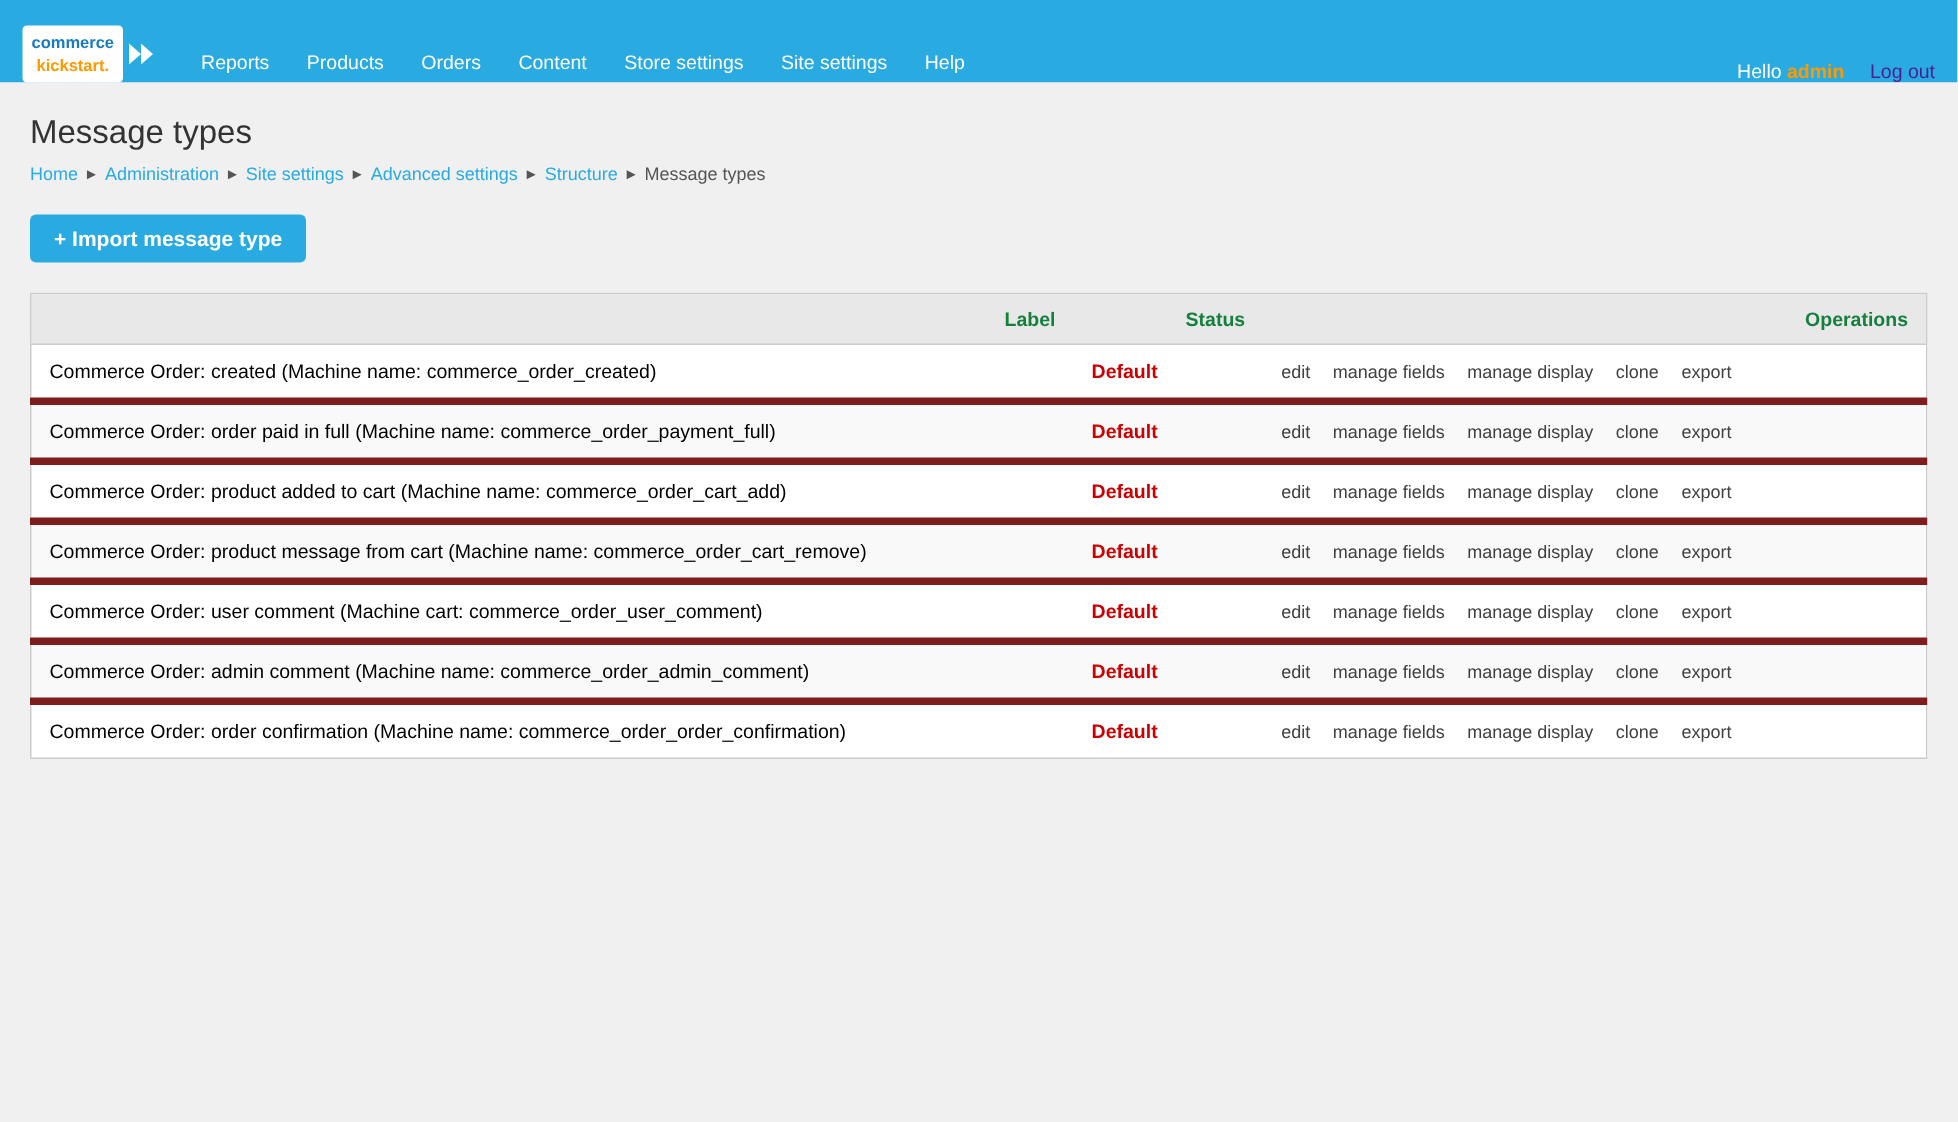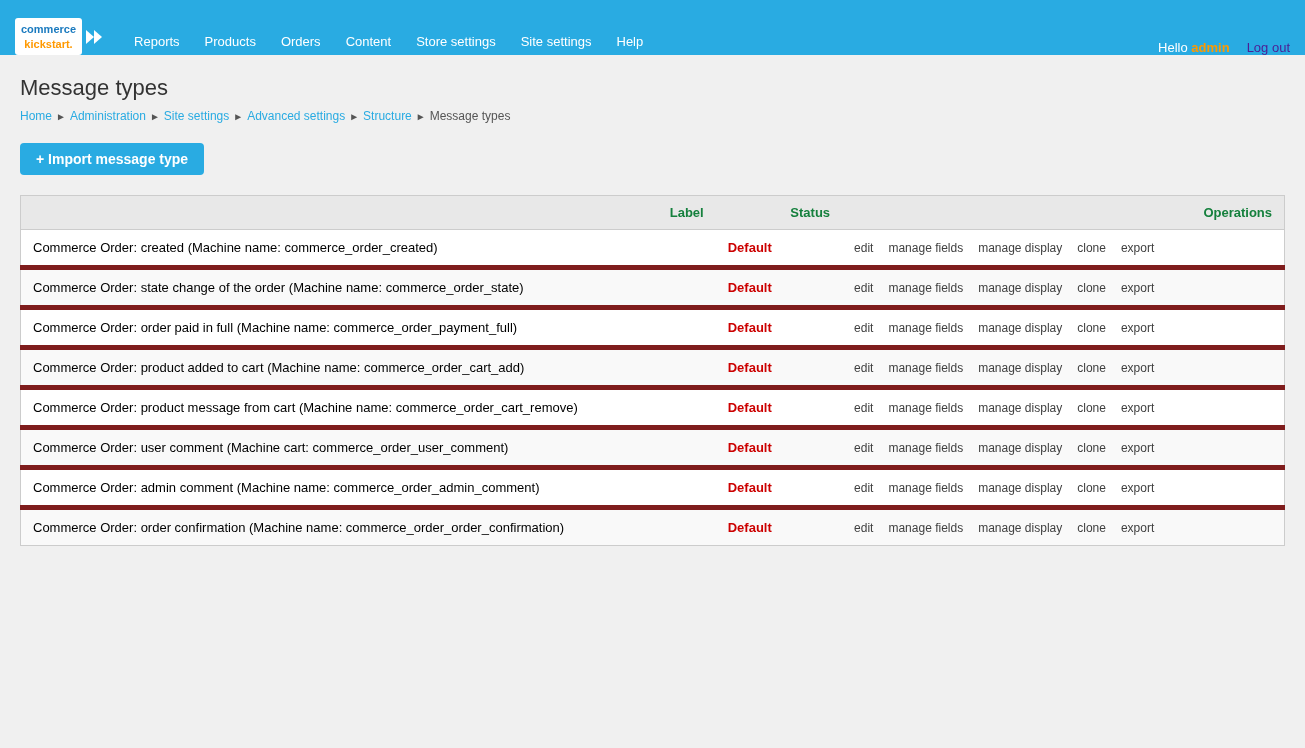--- a/index.html
+++ b/index.html
@@ -204,33 +204,20 @@
               <div class="ops-cell">
                 <a href="#" class="op-link">edit</a>
                 <a href="#" class="op-link">manage fields</a>
                 <a href="#" class="op-link">manage display</a>
                 <a href="#" class="op-link">clone</a>
                 <a href="#" class="op-link">export</a>
               </div>
             </td>
           </tr>
           <tr>
-            <td><span class="main-label">Commerce Order: state change of the order</span> <span class="machine-name">(Machine name: commerce_order_state)</span></td>
-            <td><span class="status-default">Default</span></td>
-            <td>
-              <div class="ops-cell">
-                <a href="#" class="op-link">edit</a>
-                <a href="#" class="op-link">manage fields</a>
-                <a href="#" class="op-link">manage display</a>
-                <a href="#" class="op-link">clone</a>
-                <a href="#" class="op-link">export</a>
-              </div>
-            </td>
-          </tr>
-          <tr>
             <td><span class="main-label">Commerce Order: order paid in full</span> <span class="machine-name">(Machine name: commerce_order_payment_full)</span></td>
             <td><span class="status-default">Default</span></td>
             <td>
               <div class="ops-cell">
                 <a href="#" class="op-link">edit</a>
                 <a href="#" class="op-link">manage fields</a>
                 <a href="#" class="op-link">manage display</a>
                 <a href="#" class="op-link">clone</a>
                 <a href="#" class="op-link">export</a>
               </div>

